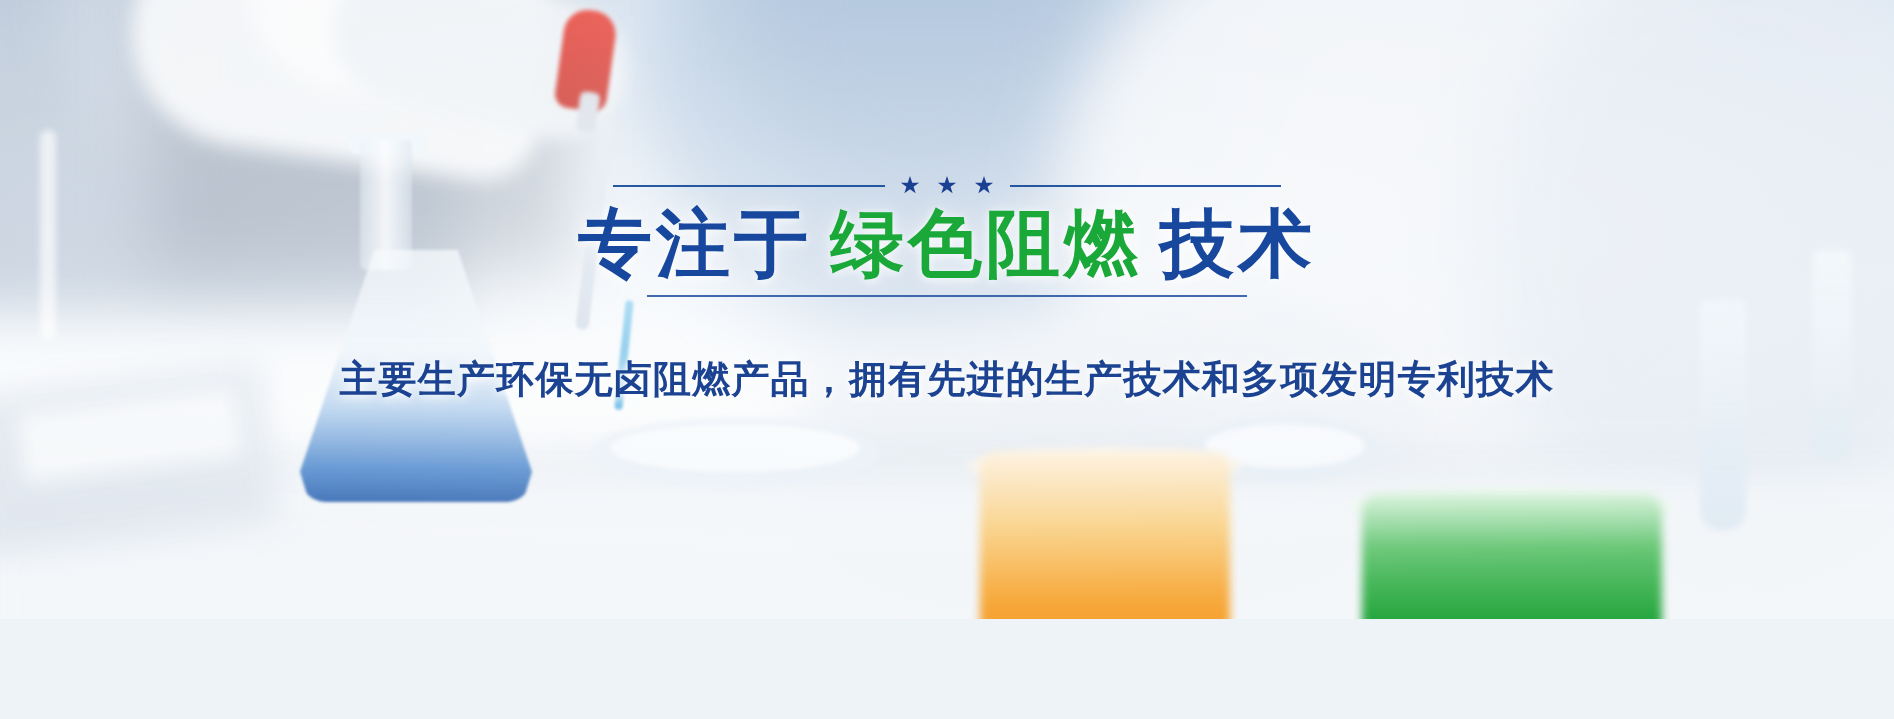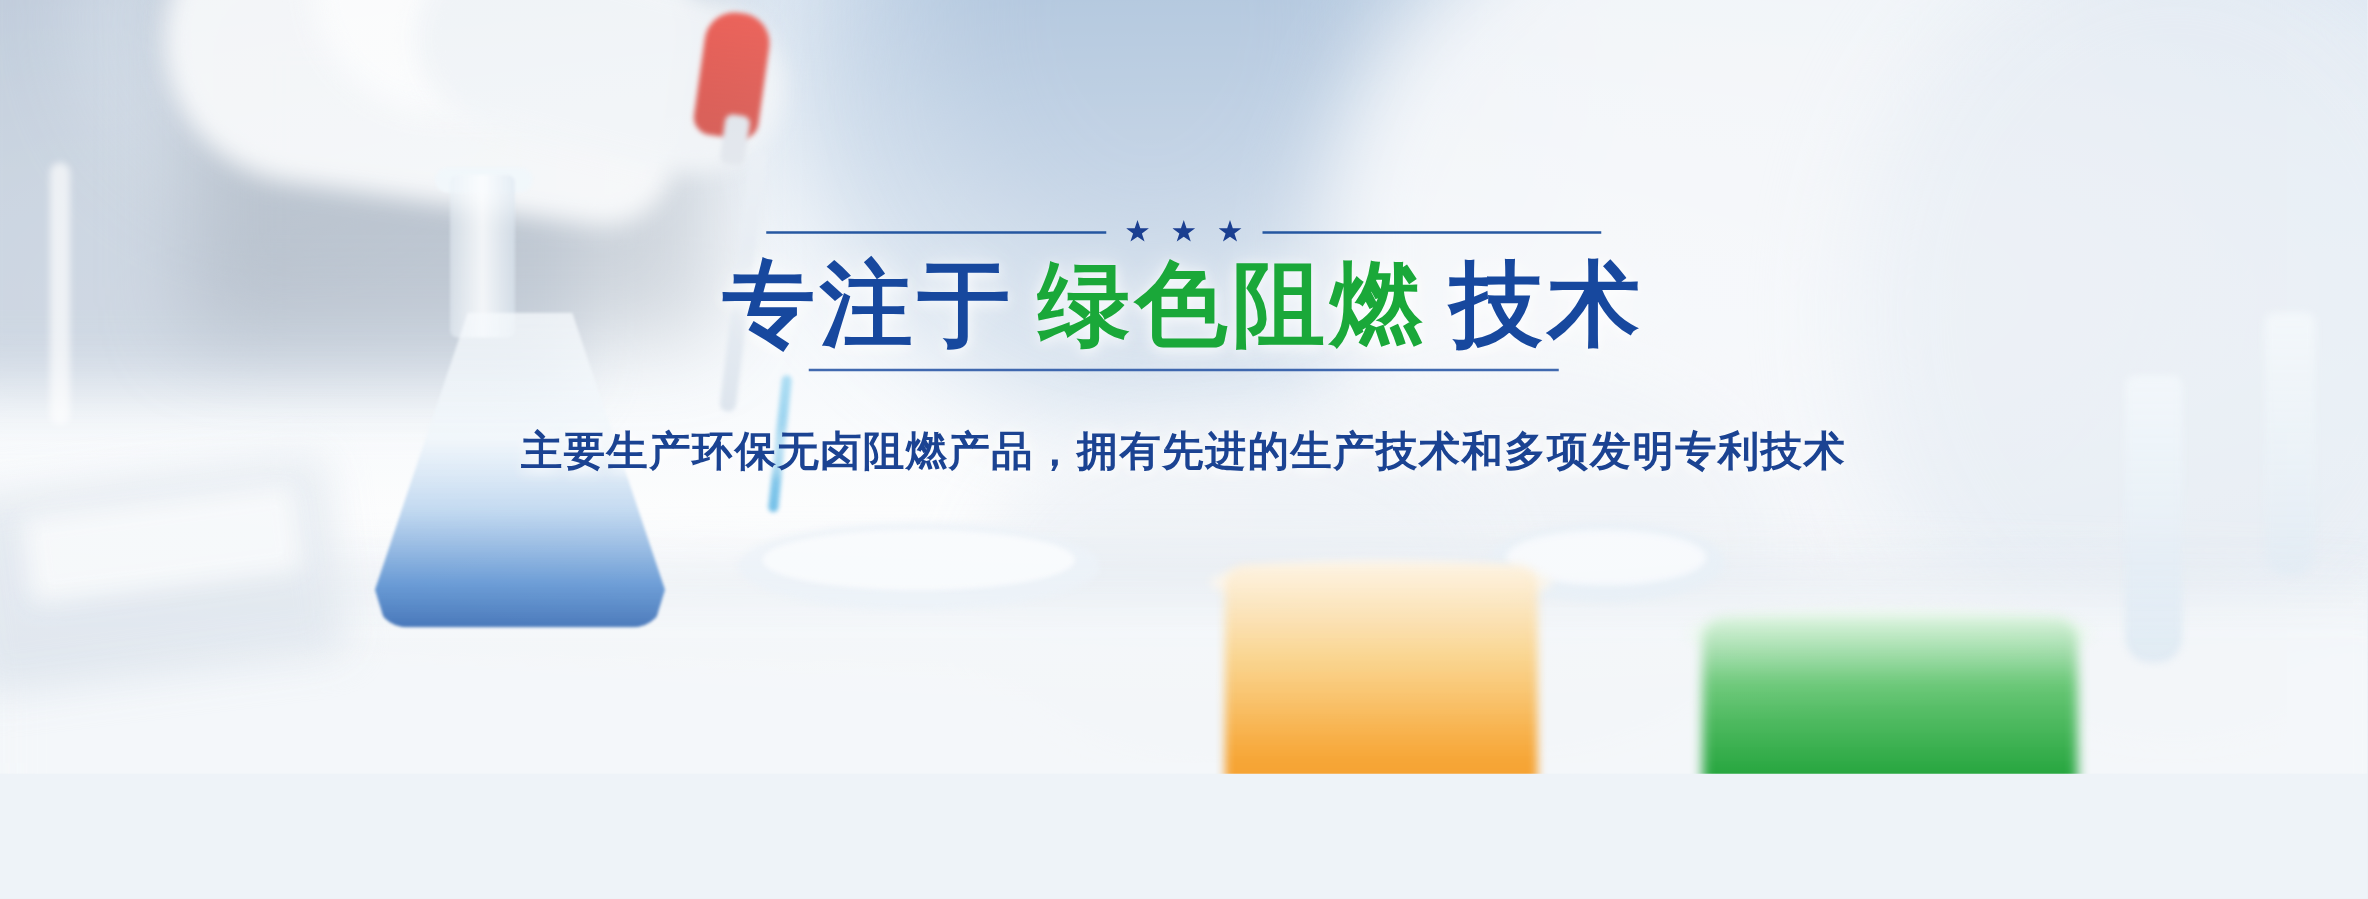--- a/index.html
+++ b/index.html
@@ -113,22 +113,22 @@
   .sub-rule{
     width:600px;height:2px;background:#2c59a6;opacity:.9;margin-top:12px;
   }
   .subtitle-en{
     margin-top:12px;
     color:#1b3f91;font-weight:bold;font-size:28.5px;letter-spacing:1.0px;
     white-space:nowrap;
     text-shadow:0 1px 7px rgba(255,255,255,.9);
   }
   .desc-cn{
-    margin-top:42px;
-    color:#1b4392;font-weight:bold;font-size:33px;letter-spacing:1.2px;
+    margin-top:57px;
+    color:#1b4392;font-weight:bold;font-size:38px;letter-spacing:1.2px;
     white-space:nowrap;
     text-shadow:0 2px 9px rgba(255,255,255,.95),0 0 18px rgba(255,255,255,.8);
   }
 </style>
 </head>
 <body>
 
 <div class="banner">
 
   <div class="bg">

